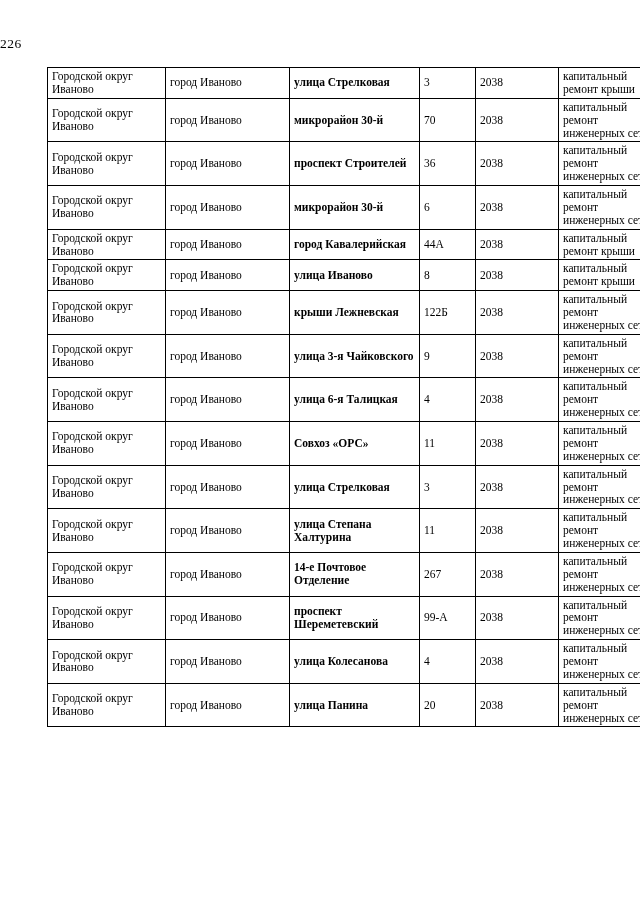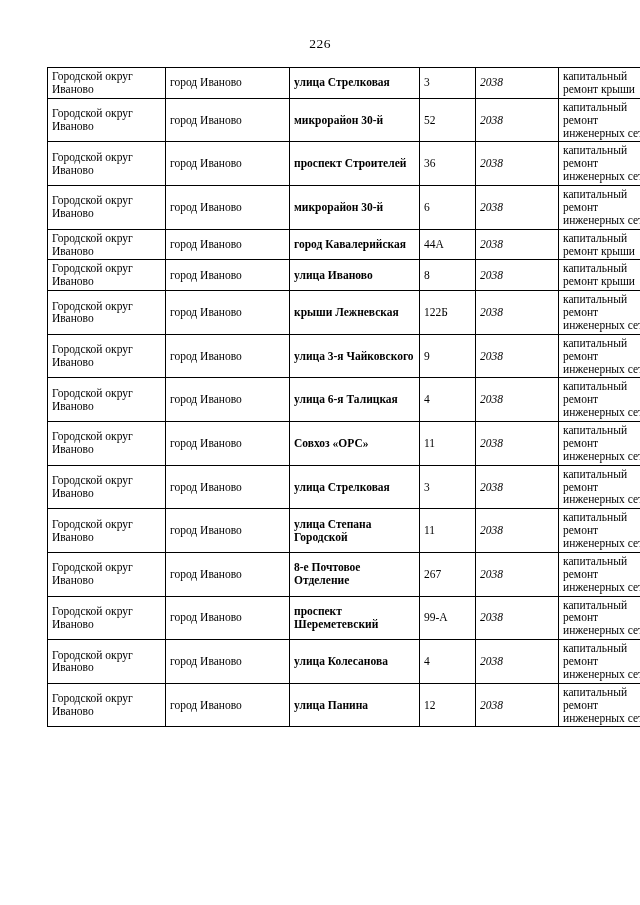--- a/index.html
+++ b/index.html
@@ -12,21 +12,20 @@
     height: 905px;
     position: relative;
     font-family: "Liberation Serif", "DejaVu Serif", serif;
     color: #000000;
   }
   .page-number {
     position: absolute;
     top: 36px;
     left: 0;
     width: 640px;
-    text-align: center;
     font-size: 13.5px;
     letter-spacing: 0.5px;
   }
   table.doc-table {
     position: absolute;
     top: 67px;
     left: 47px;
     width: 570px;
     border-collapse: collapse;
     table-layout: fixed;
@@ -36,21 +35,21 @@
     font-size: 11.5px;
     line-height: 1.12;
     padding: 2px 2px 2px 4px;
     vertical-align: middle;
     word-wrap: break-word;
   }
   td.c-district { width: 111px; }
   td.c-city     { width: 117px; }
   td.c-street   { width: 123px; font-weight: bold; }
   td.c-house    { width: 49px;  }
-  td.c-year     { width: 76px; font-style: italic;  }
+  td.c-year     { width: 76px;  }
   td.c-work     { width: 94px;  }
 </style>
 </head>
 <body>
 
 <div class="page-number">226</div>
 
 <table class="doc-table">
   <tbody>
       <tr>
@@ -58,21 +57,21 @@
     <td class="c-city">город Иваново</td>
     <td class="c-street">улица Стрелковая</td>
     <td class="c-house">3</td>
     <td class="c-year">2038</td>
     <td class="c-work">капитальный ремонт крыши</td>
   </tr>
       <tr>
     <td class="c-district">Городской округ Иваново</td>
     <td class="c-city">город Иваново</td>
     <td class="c-street">микрорайон 30-й</td>
-    <td class="c-house">52</td>
+    <td class="c-house">70</td>
     <td class="c-year">2038</td>
     <td class="c-work">капитальный ремонт инженерных сетей</td>
   </tr>
       <tr>
     <td class="c-district">Городской округ Иваново</td>
     <td class="c-city">город Иваново</td>
     <td class="c-street">проспект Строителей</td>
     <td class="c-house">36</td>
     <td class="c-year">2038</td>
     <td class="c-work">капитальный ремонт инженерных сетей</td>
@@ -137,29 +136,29 @@
     <td class="c-district">Городской округ Иваново</td>
     <td class="c-city">город Иваново</td>
     <td class="c-street">улица Стрелковая</td>
     <td class="c-house">3</td>
     <td class="c-year">2038</td>
     <td class="c-work">капитальный ремонт инженерных сетей</td>
   </tr>
       <tr>
     <td class="c-district">Городской округ Иваново</td>
     <td class="c-city">город Иваново</td>
-    <td class="c-street">улица Степана Городской</td>
+    <td class="c-street">улица Степана Халтурина</td>
     <td class="c-house">11</td>
     <td class="c-year">2038</td>
     <td class="c-work">капитальный ремонт инженерных сетей</td>
   </tr>
       <tr>
     <td class="c-district">Городской округ Иваново</td>
     <td class="c-city">город Иваново</td>
-    <td class="c-street">8-е Почтовое Отделение</td>
+    <td class="c-street">14-е Почтовое Отделение</td>
     <td class="c-house">267</td>
     <td class="c-year">2038</td>
     <td class="c-work">капитальный ремонт инженерных сетей</td>
   </tr>
       <tr>
     <td class="c-district">Городской округ Иваново</td>
     <td class="c-city">город Иваново</td>
     <td class="c-street">проспект Шереметевский</td>
     <td class="c-house">99-А</td>
     <td class="c-year">2038</td>
@@ -170,18 +169,18 @@
     <td class="c-city">город Иваново</td>
     <td class="c-street">улица Колесанова</td>
     <td class="c-house">4</td>
     <td class="c-year">2038</td>
     <td class="c-work">капитальный ремонт инженерных сетей</td>
   </tr>
       <tr>
     <td class="c-district">Городской округ Иваново</td>
     <td class="c-city">город Иваново</td>
     <td class="c-street">улица Панина</td>
-    <td class="c-house">12</td>
+    <td class="c-house">20</td>
     <td class="c-year">2038</td>
     <td class="c-work">капитальный ремонт инженерных сетей</td>
   </tr>
     </tbody>
 </table>
 
 </body></html>

